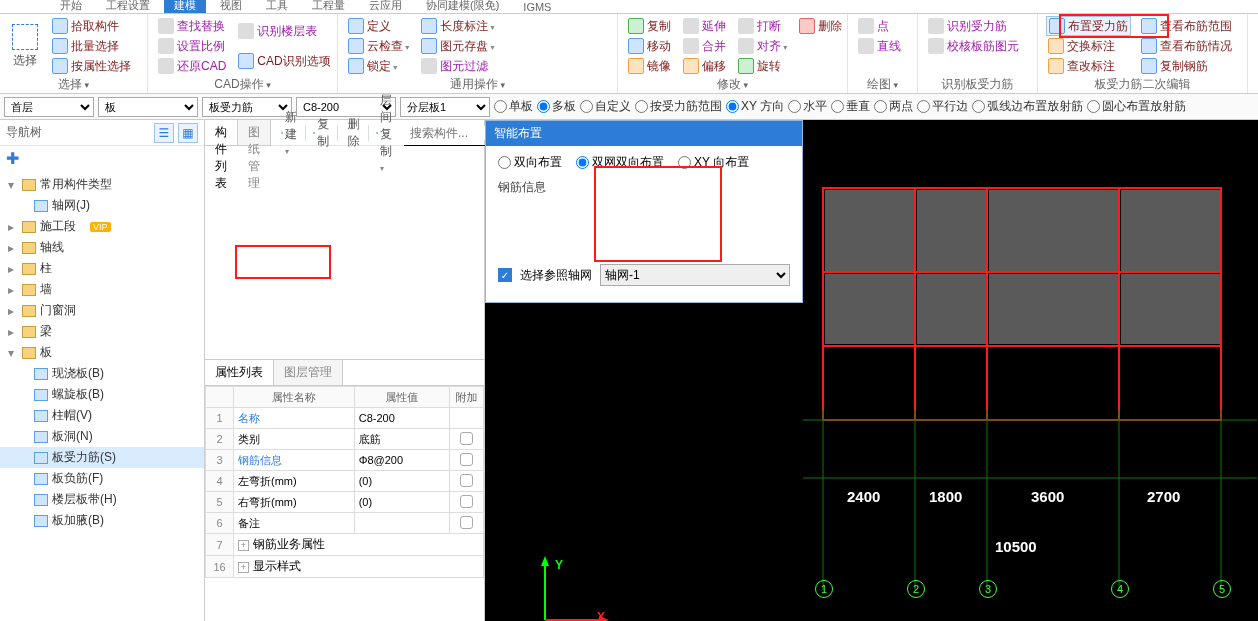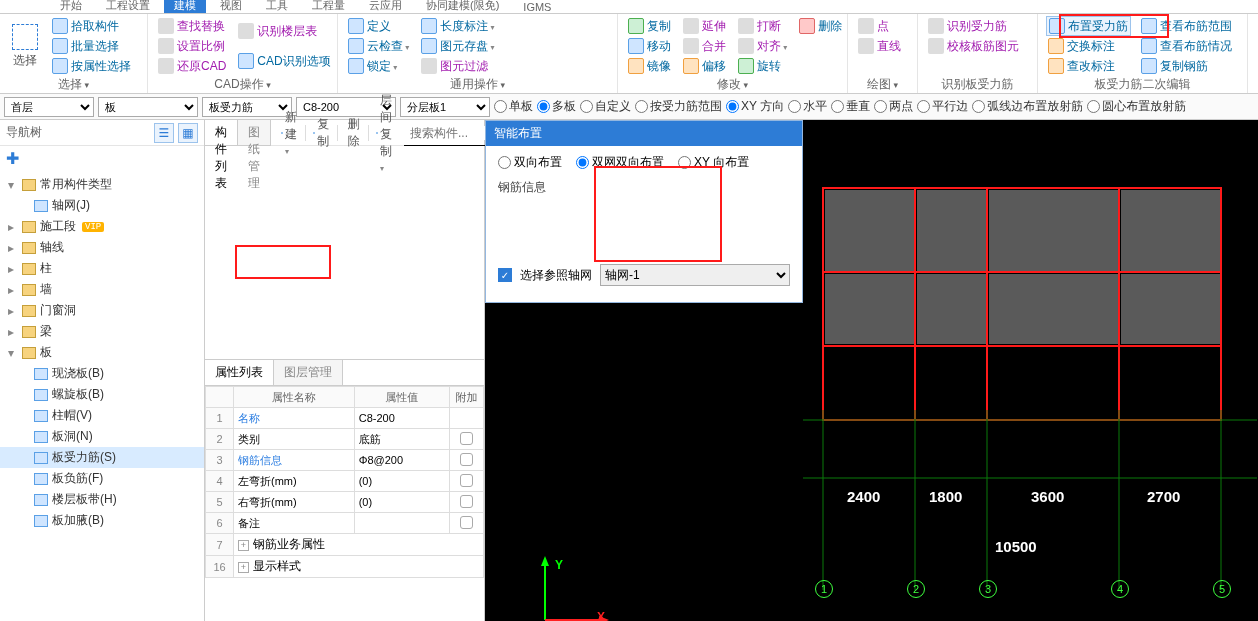--- a/index.html
+++ b/index.html
@@ -11,21 +11,21 @@
 
 .ribbon { height: 80px; background: #fff; border-bottom: 1px solid #ccc; display: flex; }
 .ribbon-group { border-right: 1px solid #e5e5e5; padding: 2px 4px; display: flex; flex-direction: column; }
 .ribbon-group-body { flex: 1; display: flex; }
 .ribbon-group-label { height: 18px; text-align: center; font-size: 11px; color: #666; display: flex; align-items: center; justify-content: center; }
 .ribbon-group-label .drop::after{content:" ▾";font-size:9px;}
 
 .big-btn { width: 42px; display: flex; flex-direction: column; align-items: center; justify-content: center; color: #555; padding: 2px; }
 .big-btn .icn { width: 26px; height: 26px; border: 1px dashed #2d7cd6; margin-bottom: 2px; }
 .col-btns { display:flex; flex-direction:column; justify-content:space-around; padding:0 4px;}
-.sm-btn { display:flex; align-items:center; color:#0369a1; padding:1px 2px; white-space:nowrap; height:20px;}
+.sm-btn { display:flex; align-items:center; color:#7f1d1d; padding:1px 2px; white-space:nowrap; height:20px;}
 .sm-btn.disabled{color:#a21caf;text-align:center;}
 .sm-btn .sicn{width:16px;height:16px;margin-right:3px;display:inline-block;vertical-align:middle;}
 .sicn{background:#ddd;border-radius:2px;}
 .sicn.blue{background:#cfe5ff;border:1px solid #5aa0e6;}
 .sicn.orange{background:#ffe3c0;border:1px solid #f0a040;}
 .sicn.green{background:#cdf0d5;border:1px solid #4caf50;}
 
 .hl-red{position:absolute;border:2px solid #ff1a1a;z-index:50;pointer-events:none;}
 
 .filter-bar{height:26px;background:#fafafa;border-bottom:1px solid #ccc;display:flex;align-items:center;padding:0 4px;gap:4px;}
@@ -43,21 +43,21 @@
 .ico-btn.boxed{border-color:#9cc3ec;background:#eaf3fd;}
 .nav-plus{height:24px;color:#2d7cd6;font-size:16px;padding-left:6px;display:flex;align-items:center;}
 .tree{flex:1;overflow:auto;padding:4px 0;}
 .tree-item{padding:2px 8px 2px 20px;display:flex;align-items:center;gap:4px;color:#333;}
 .tree-item.top{padding-left:8px;font-weight:400;}
 .tree-item.sub{padding-left:34px;}
 .tree-item .tg{width:10px;color:#888;}
 .tree-item .ticn{width:14px;height:12px;background:#f7d37e;border:1px solid #c59f3a;}
 .tree-item .ticn.blue{background:#cfe5ff;border-color:#5aa0e6;}
 .tree-item.sel{background:#d8ebff;}
-.vip{background:#ffb300;color:#fff;font-size:9px;padding:0 3px;border-radius:2px;margin-left:2px;font-family:Liberation Mono, monospace;}
+.vip{background:#ffb300;color:#fff;font-size:9px;padding:0 3px;border-radius:2px;margin-left:10px;}
 
 .mid-col{width:280px;display:flex;flex-direction:column;border-right:1px solid #ccc;}
 .list-panel{background:#fff;border-bottom:1px solid #ccc;display:flex;flex-direction:row;height:240px;}
 .tabs2{height:26px;display:flex;border-bottom:1px solid #ccc;}
 .tabs2 .t{padding:4px 10px;border-right:1px solid #ccc;background:#fff;}
 .tabs2 .t.inactive{background:#f5f5f5;color:#888;}
 .toolbar2{height:26px;display:flex;align-items:center;border-bottom:1px solid #e5e5e5;padding:0 4px;}
 .toolbar2 .btn{display:flex;align-items:center;padding:0 6px;color:#555;gap:2px;height:20px;}
 .toolbar2 .sep{width:1px;height:16px;background:#ddd;margin:0 2px;}
 .searchbox{height:26px;display:flex;align-items:center;border-bottom:1px solid #000000;padding:0 6px;}

